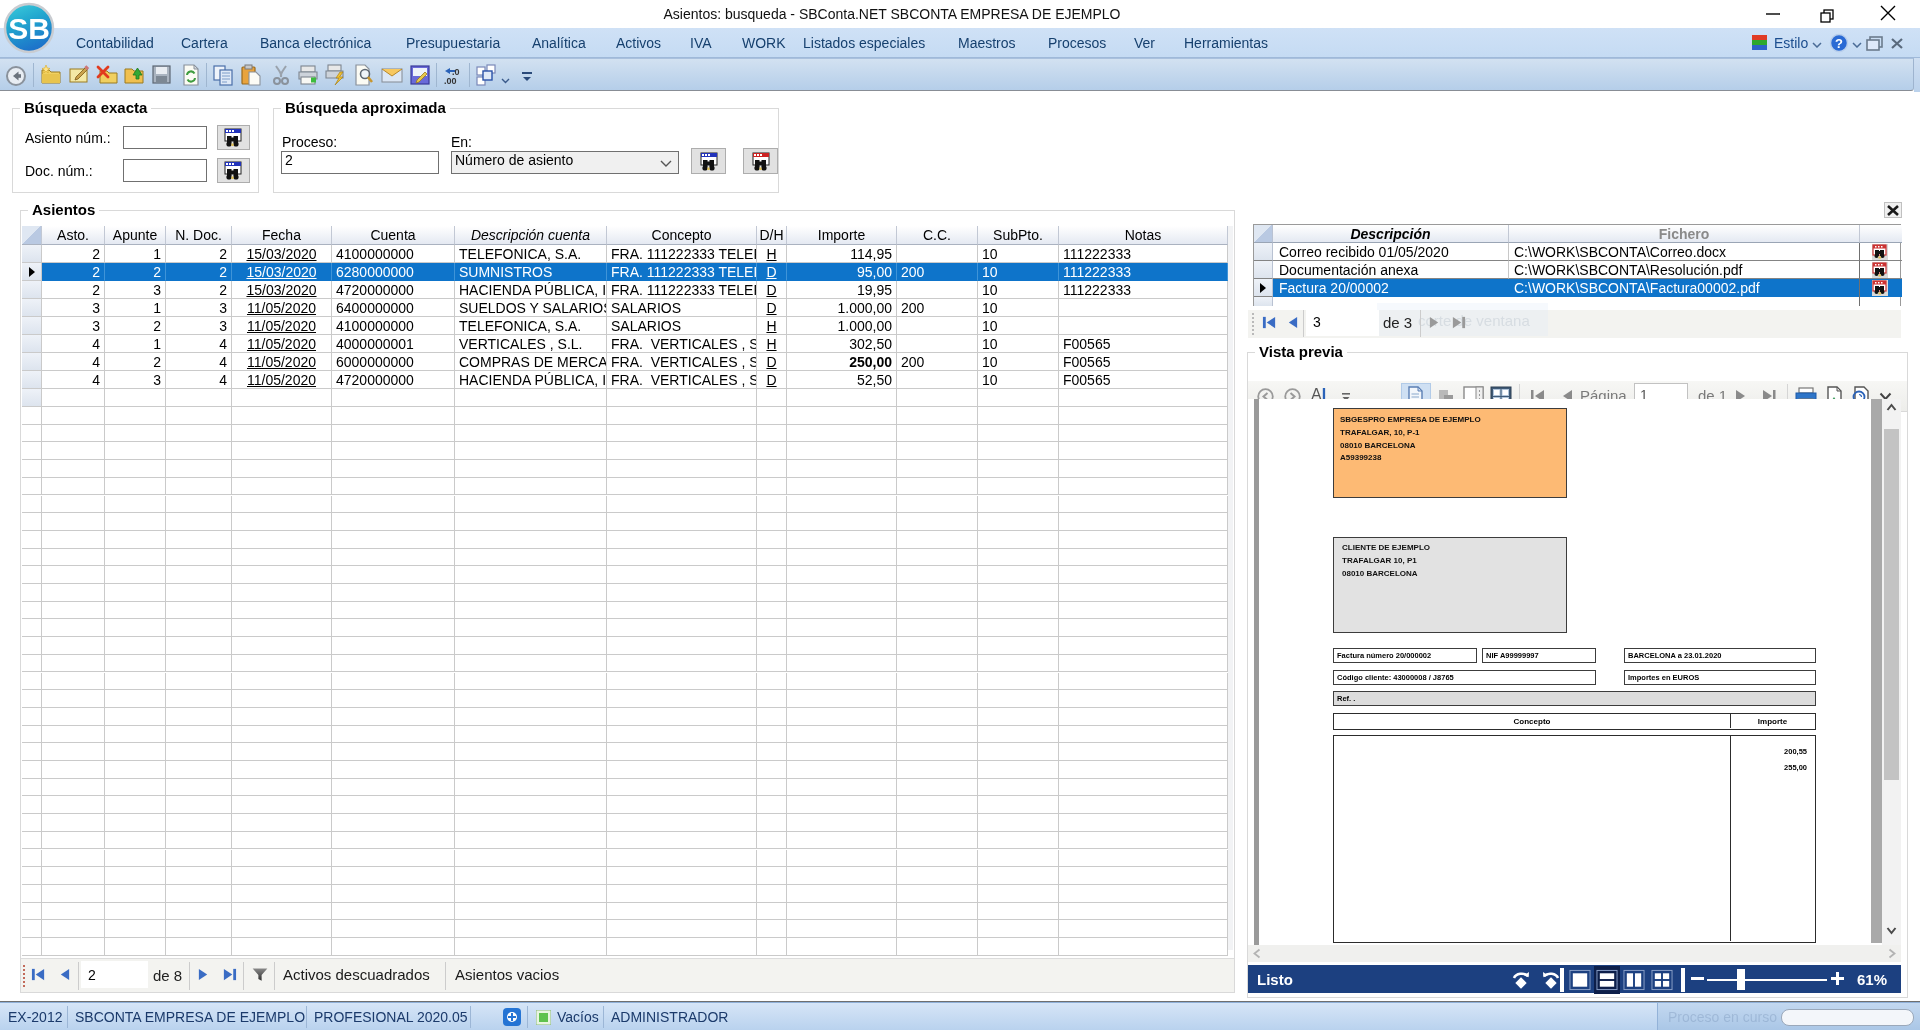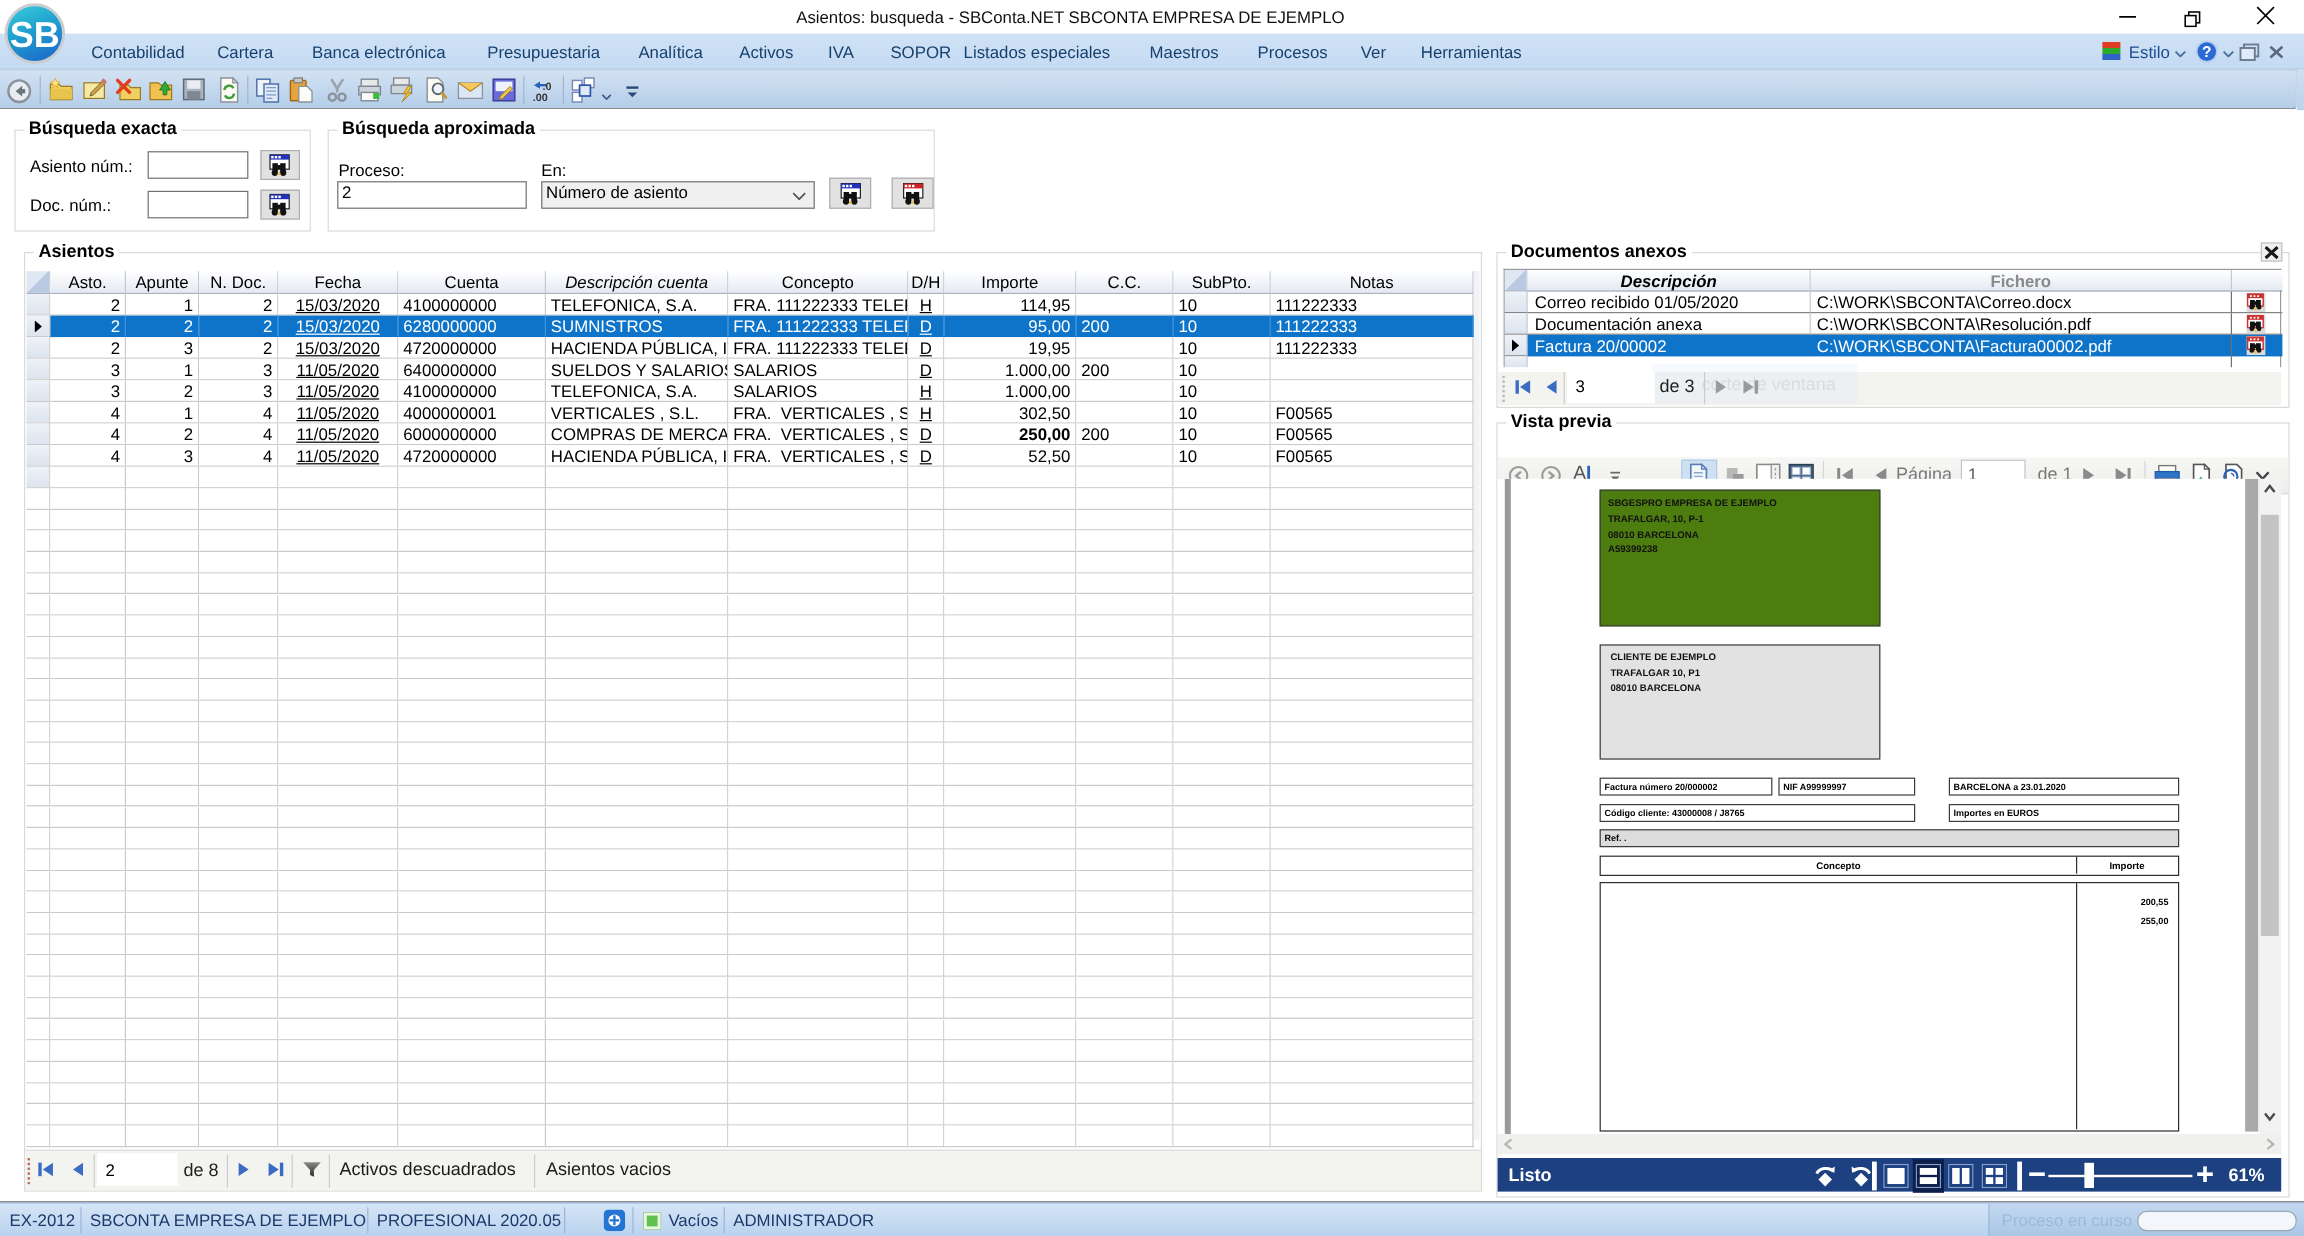--- a/index.html
+++ b/index.html
@@ -58,21 +58,21 @@
   </svg>
 </div>
 <div id="menubar" class="abs">
   <span class="mi" style="left:76px">Contabilidad</span>
   <span class="mi" style="left:181px">Cartera</span>
   <span class="mi" style="left:260px">Banca electrónica</span>
   <span class="mi" style="left:406px">Presupuestaria</span>
   <span class="mi" style="left:532px">Analítica</span>
   <span class="mi" style="left:616px">Activos</span>
   <span class="mi" style="left:690px">IVA</span>
-  <span class="mi" style="left:742px">SOPOR</span>
+  <span class="mi" style="left:742px">WORK</span>
   <span class="mi" style="left:803px">Listados especiales</span>
   <span class="mi" style="left:958px">Maestros</span>
   <span class="mi" style="left:1048px">Procesos</span>
   <span class="mi" style="left:1134px">Ver</span>
   <span class="mi" style="left:1184px">Herramientas</span>
   <svg class="abs" style="left:1751px;top:6px" width="18" height="18" viewBox="0 0 18 18">
     <rect x="1" y="1" width="15" height="5" fill="#e03b24"></rect>
     <rect x="1" y="6" width="15" height="5" fill="#2da82d"></rect>
     <rect x="1" y="11" width="15" height="5" fill="#2d62c8"></rect>
   </svg>
@@ -881,23 +881,20 @@
           </linearGradient>
         </defs>
         <path d="M2 2 L20 2 L13 10 L13 17 L9 15 L9 10 Z" fill="url(#fun)"></path>
       </svg>
     <div class="abs" style="left:253px;top:3px;width:1px;height:28px;background:#cccccc"></div>
     <div class="abs" style="left:262px;top:7px;font-size:15px;color:#1a1a1a">Activos descuadrados</div>
     <div class="abs" style="left:424px;top:3px;width:1px;height:28px;background:#cccccc"></div>
     <div class="abs" style="left:434px;top:7px;font-size:15px;color:#1a1a1a">Asientos vacios</div>
   </div>
 
-  <div class="gb" style="left:1247px;top:118px;width:661px;height:130px">
-    <div class="gblabel">Documentos anexos</div>
-  </div>
   <div class="btn abs" style="left:1884px;top:110px;width:18px;height:16px;background:#f0f0f0;border:1px solid #c0c0c0">
     <svg width="12" height="11" style="position:absolute;left:2px;top:2px" viewBox="0 0 12 11">
         <path d="M1 1 L11 10 M11 1 L1 10" stroke="#1a1a1a" stroke-width="2.6"></path>
       </svg>
   </div>
   <div id="docgrid" class="abs" style="left:1253px;top:132px;width:648px;height:82px;font-size:14px;border:1px solid #9a9a9a;border-bottom:none">
     <div class="abs" style="left:0;top:0;width:19px;height:18px;background:linear-gradient(135deg,#dfe7f2 49%,#b9c9e2 51%);border-right:1px solid #b9c2d2;border-bottom:1px solid #9aa5b5"></div>
     <div class="abs" style="left:19px;top:0;width:236px;height:18px;background:linear-gradient(#ffffff,#e4e9f2);border-right:1px solid #c2c8d4;border-bottom:1px solid #9aa5b5;font-weight:bold;font-style:italic;text-align:center;padding-top:1px">Descripción</div>
     <div class="abs" style="left:255px;top:0;width:351px;height:18px;background:linear-gradient(#ffffff,#e4e9f2);border-right:1px solid #c2c8d4;border-bottom:1px solid #9aa5b5;font-weight:bold;color:#8a8a8a;text-align:center;padding-top:1px">Fichero</div>
     <div class="abs" style="left:606px;top:0;width:42px;height:18px;background:linear-gradient(#ffffff,#e4e9f2);border-bottom:1px solid #9aa5b5"></div>
@@ -1088,21 +1085,21 @@
       </svg>
     <svg class="abs" style="left:631px;top:11px" width="13" height="9" viewBox="0 0 13 9">
         <path d="M1.5 1.5 L6.5 7 L11.5 1.5" fill="none" stroke="#444" stroke-width="2"></path>
       </svg>
   </div>
 
   <div class="abs" style="left:1248px;top:307px;width:636px;height:546px;background:#fff;overflow:hidden">
     <div class="abs" style="left:6px;top:0;width:5px;height:546px;background:#9a9a9a"></div>
     <div class="abs" style="left:623px;top:0;width:11px;height:544px;background:#a9a9a9"></div>
 
-    <div class="abs" style="left:85px;top:9px;width:234px;height:114px;background:#4d7c0f;border:1px solid #3c3c3c;font-size:8px;font-weight:bold;color:#111;line-height:12.8px;padding:5px 0 16px 6px">
+    <div class="abs" style="left:85px;top:9px;width:234px;height:90px;background:#fdba74;border:1px solid #3c3c3c;font-size:8px;font-weight:bold;color:#111;line-height:12.8px;padding:5px 0 16px 6px">
       SBGESPRO EMPRESA DE EJEMPLO<br>TRAFALGAR, 10, P-1<br>08010 BARCELONA<br>A59399238
     </div>
     <div class="abs" style="left:85px;top:138px;width:234px;height:96px;background:#e2e2e2;border:1px solid #3c3c3c;font-size:8px;font-weight:bold;color:#111;line-height:12.8px;padding:4px 0 0 8px">
       CLIENTE DE EJEMPLO<br>TRAFALGAR 10, P1<br>08010 BARCELONA
     </div>
     <div class="abs" style="left:85px;top:249px;width:144px;height:15px;background:#fff;border:1px solid #3c3c3c;font-size:7.5px;font-weight:bold;padding:2px 0 0 3px">Factura número 20/000002</div>
     <div class="abs" style="left:234px;top:249px;width:114px;height:15px;background:#fff;border:1px solid #3c3c3c;font-size:7.5px;font-weight:bold;padding:2px 0 0 3px">NIF A99999997</div>
     <div class="abs" style="left:376px;top:249px;width:192px;height:15px;background:#fff;border:1px solid #3c3c3c;font-size:7.5px;font-weight:bold;padding:2px 0 0 3px">BARCELONA a 23.01.2020</div>
     <div class="abs" style="left:85px;top:271px;width:263px;height:15px;background:#fff;border:1px solid #3c3c3c;font-size:7.5px;font-weight:bold;padding:2px 0 0 3px">Código cliente: 43000008 / J8765</div>
     <div class="abs" style="left:376px;top:271px;width:192px;height:15px;background:#fff;border:1px solid #3c3c3c;font-size:7.5px;font-weight:bold;padding:2px 0 0 3px">Importes en EUROS</div>

